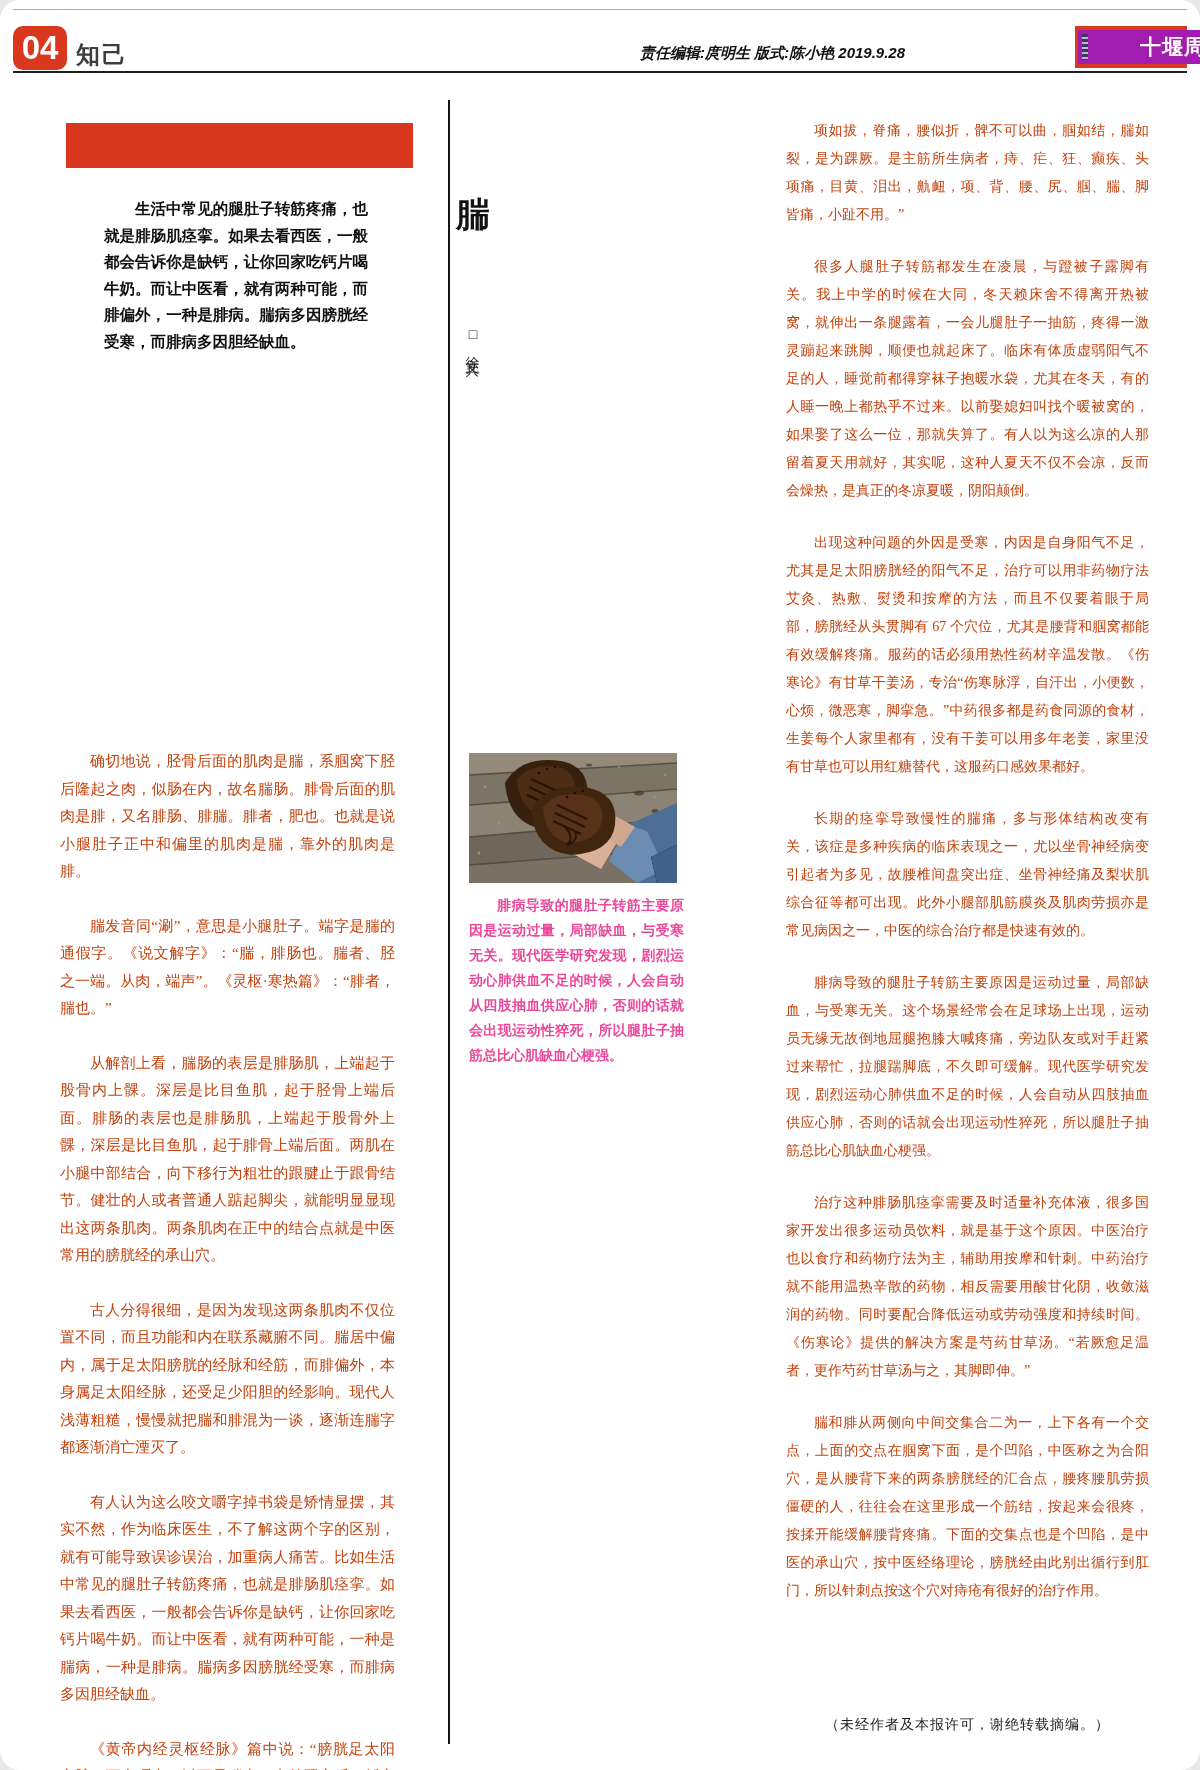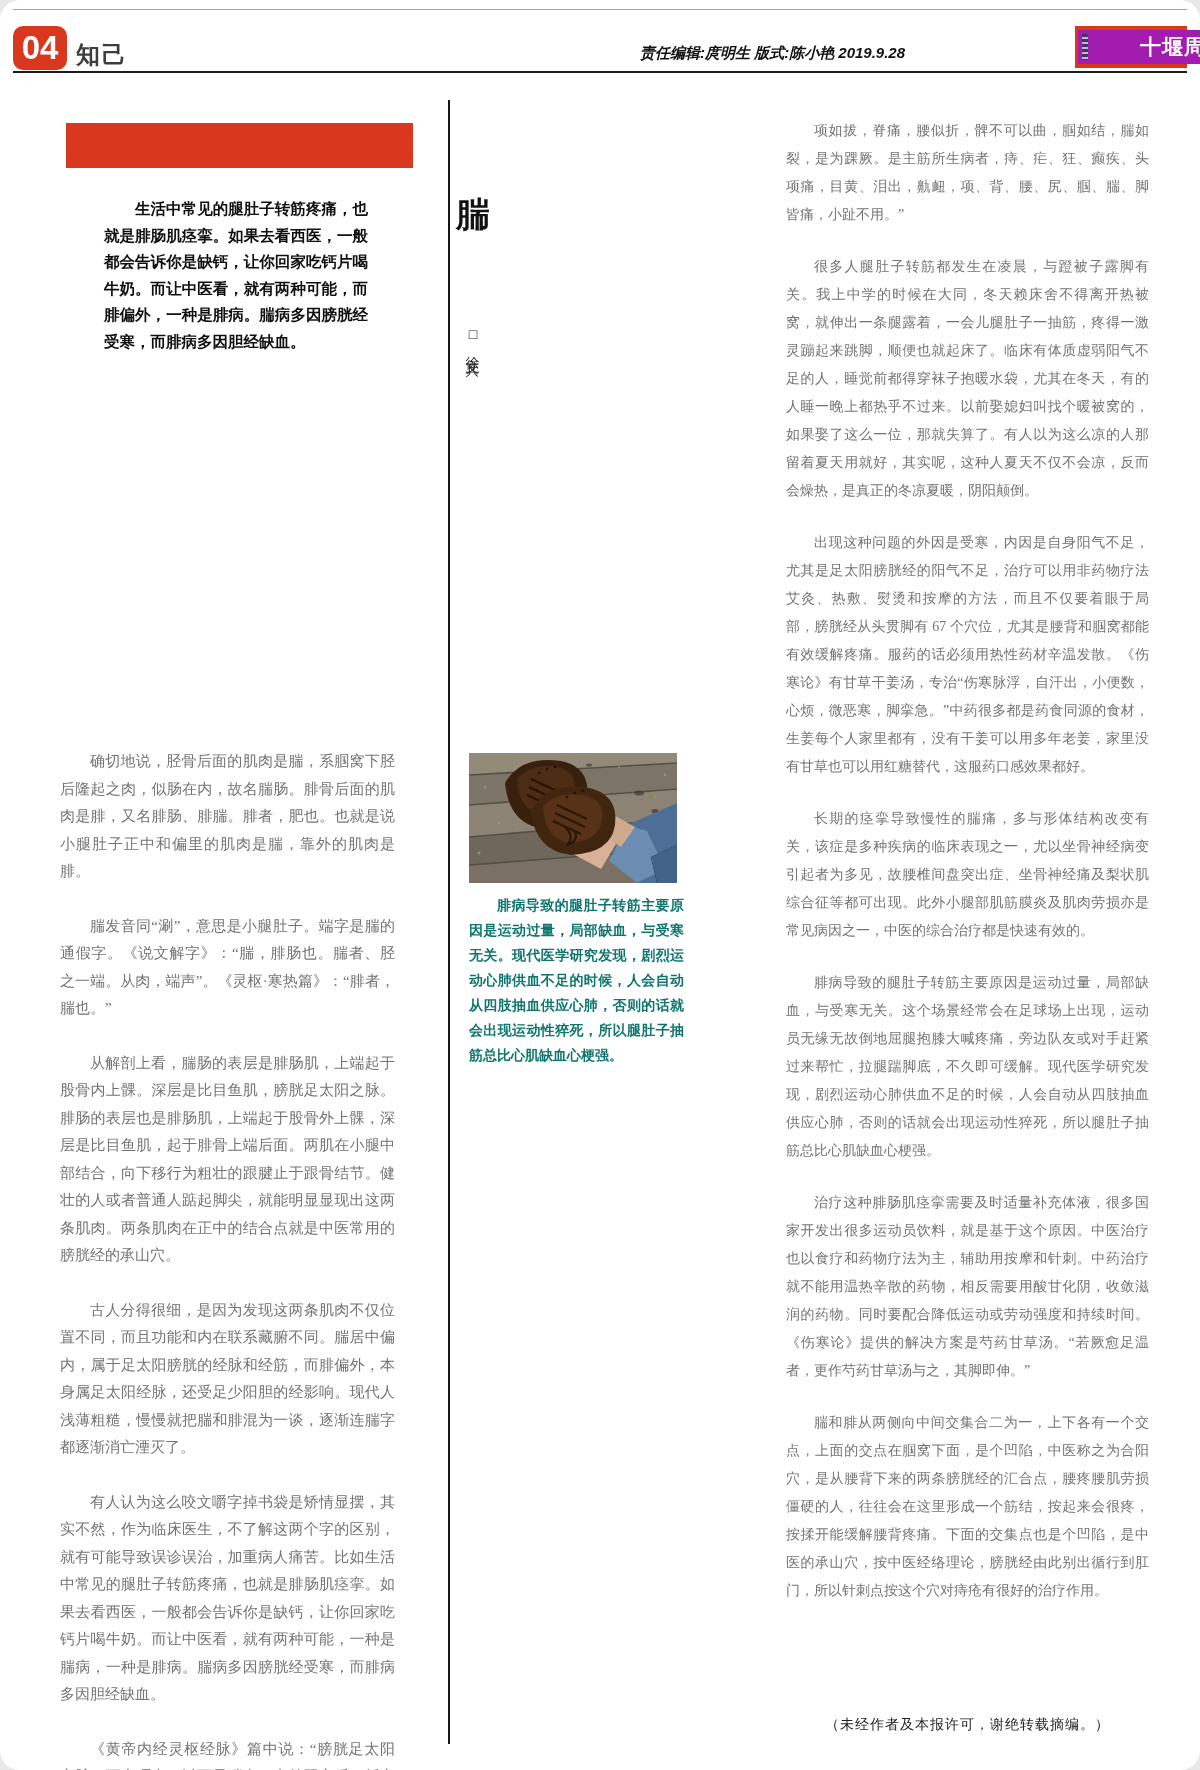--- a/index.html
+++ b/index.html
@@ -41,35 +41,35 @@
   
   .banner-red{position:absolute;left:66px;top:123px;width:347px;height:45px;background:#d9381f;}
   .lead{position:absolute;left:104px;top:196px;width:264px;}
   .lead p{
     margin:0 0 19px 0;font-size:15.5px;line-height:26.5px;font-weight:bold;
     text-align:justify;text-indent:2em;color:#101010;
   }
   .left-body{position:absolute;left:60px;top:748px;width:335px;}
   .left-body p, .right-body p{
     margin:0 0 27px 0;font-size:15px;line-height:27.5px;
-    text-align:justify;text-indent:2em;color:#737373;
+    text-align:justify;text-indent:2em;color:#c2410c;
   }
   
   .vrule{position:absolute;left:448px;top:100px;width:2px;height:1644px;background:#151515;}
   .big-title{position:absolute;left:456px;top:192px;font-size:34px;font-weight:bold;color:#111;}
   .author{
     position:absolute;left:464px;top:326px;writing-mode:vertical-rl;
     font-family:"Liberation Sans", sans-serif;font-size:14px;color:#222;letter-spacing:3px;
   }
   .photo{position:absolute;left:469px;top:753px;width:208px;height:130px;overflow:hidden;}
   .photo svg{display:block;}
   .caption{position:absolute;left:469px;top:893px;width:215px;}
   .caption p{
     margin:0;font-family:"Liberation Sans", sans-serif;font-size:14px;line-height:25px;
-    font-weight:bold;text-align:justify;text-indent:2em;color:#0f766e;
+    font-weight:bold;text-align:justify;text-indent:2em;color:#ec4899;
   }
   
   .right-body{position:absolute;left:786px;top:117px;width:363px;}
   .right-body p{font-size:14px;line-height:28px;margin-bottom:24px;}
   .footnote{
     position:absolute;left:786px;top:1716px;width:363px;text-align:center;
     font-size:14px;color:#222;letter-spacing:1px;
   }
 </style>
 </head>
@@ -98,21 +98,21 @@
 
   <div class="banner-red"></div>
 
   <div class="lead">
     <p>生活中常见的腿肚子转筋疼痛，也就是腓肠肌痉挛。如果去看西医，一般都会告诉你是缺钙，让你回家吃钙片喝牛奶。而让中医看，就有两种可能，而腓偏外，一种是腓病。腨病多因膀胱经受寒，而腓病多因胆经缺血。</p>
   </div>
 
   <div class="left-body">
     <p>确切地说，胫骨后面的肌肉是腨，系腘窝下胫后隆起之肉，似肠在内，故名腨肠。腓骨后面的肌肉是腓，又名腓肠、腓腨。腓者，肥也。也就是说小腿肚子正中和偏里的肌肉是腨，靠外的肌肉是腓。</p>
     <p>腨发音同“涮”，意思是小腿肚子。端字是腨的通假字。《说文解字》：“腨，腓肠也。腨者、胫之一端。从肉，端声”。《灵枢·寒热篇》：“腓者，腨也。”</p>
-    <p>从解剖上看，腨肠的表层是腓肠肌，上端起于股骨内上髁。深层是比目鱼肌，膀胱足太阳之脉。腓肠的表层也是腓肠肌，上端起于股骨外上髁，深层是比目鱼肌，起于腓骨上端后面。两肌在小腿中部结合，向下移行为粗壮的跟腱止于跟骨结节。健壮的人或者普通人踮起脚尖，就能明显显现出这两条肌肉。两条肌肉在正中的结合点就是中医常用的膀胱经的承山穴。</p>
+    <p>从解剖上看，腨肠的表层是腓肠肌，上端起于股骨内上髁。深层是比目鱼肌，起于胫骨上端后面。腓肠的表层也是腓肠肌，上端起于股骨外上髁，深层是比目鱼肌，起于腓骨上端后面。两肌在小腿中部结合，向下移行为粗壮的跟腱止于跟骨结节。健壮的人或者普通人踮起脚尖，就能明显显现出这两条肌肉。两条肌肉在正中的结合点就是中医常用的膀胱经的承山穴。</p>
     <p>古人分得很细，是因为发现这两条肌肉不仅位置不同，而且功能和内在联系藏腑不同。腨居中偏内，属于足太阳膀胱的经脉和经筋，而腓偏外，本身属足太阳经脉，还受足少阳胆的经影响。现代人浅薄粗糙，慢慢就把腨和腓混为一谈，逐渐连腨字都逐渐消亡湮灭了。</p>
     <p>有人认为这么咬文嚼字掉书袋是矫情显摆，其实不然，作为临床医生，不了解这两个字的区别，就有可能导致误诊误治，加重病人痛苦。比如生活中常见的腿肚子转筋疼痛，也就是腓肠肌痉挛。如果去看西医，一般都会告诉你是缺钙，让你回家吃钙片喝牛奶。而让中医看，就有两种可能，一种是腨病，一种是腓病。腨病多因膀胱经受寒，而腓病多因胆经缺血。</p>
     <p>《黄帝内经灵枢经脉》篇中说：“膀胱足太阳之脉，下合腘中，以下贯腨内，出外踝之后，循京骨，至小趾外侧。”相关疾病有：“是动则病冲头痛，目似脱，</p>
   </div>
 
   <div class="vrule"></div>
 
   <div class="big-title">腨</div>
 
   <div class="author">□徐文兵</div>

